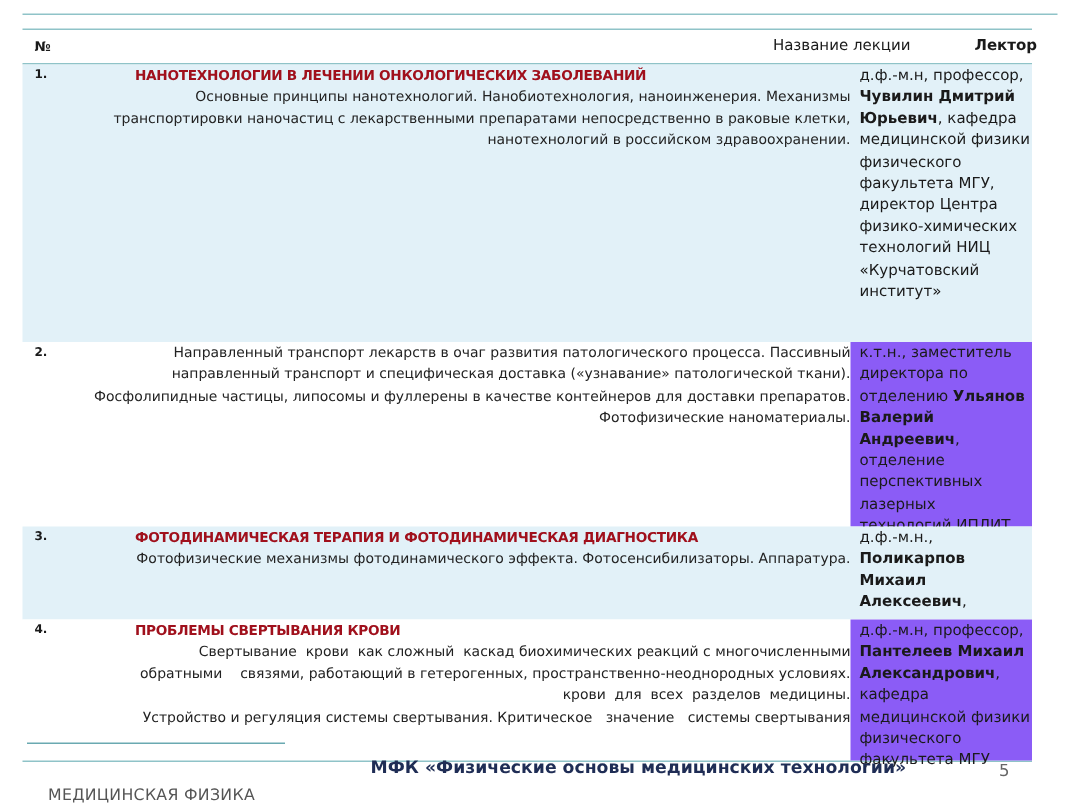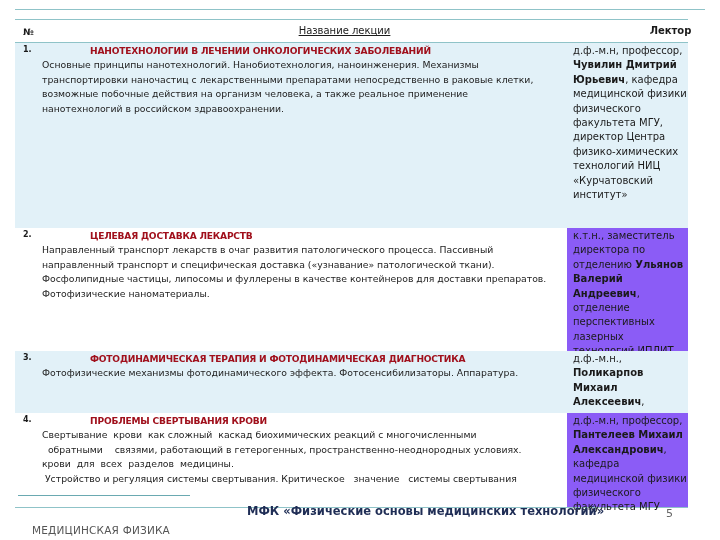--- a/index.html
+++ b/index.html
@@ -5,30 +5,30 @@
     html, body { margin: 0; padding: 0; }
     body {
       width: 720px; height: 540px; background: #ffffff; position: relative; overflow: hidden;
       font-family: "DejaVu Sans", sans-serif; color: #1a1a1a;
     }
     .top-rule { position: absolute; left: 15px; top: 9px; width: 690px; height: 1px; background: #8fc3c8; }
     .table { position: absolute; left: 15px; top: 19px; width: 673px; border-top: 1px solid #8fc3c8; }
     .row { display: flex; position: relative; }
     .hdr { height: 22px; align-items: center; border-bottom: 1px solid #8fc3c8; background: #ffffff; }
     .hdr .num { font-size: 9px; font-weight: bold; }
-    .hdr .lec { font-size: 10px; text-align: center; padding-left: 40px; text-decoration: underline; }
+    .hdr .lec { font-size: 10px; text-align: right; padding-left: 40px; }
     .hdr .who { font-size: 10px; font-weight: bold; text-align: center; }
     .num { width: 27px; flex: none; font-size: 8px; font-weight: bold; padding-left: 8px; box-sizing: border-box; padding-top: 2px; }
     .lec { width: 525px; flex: none; font-size: 9.3px; line-height: 14.4px; padding-top: 1px; }
     .who { width: 121px; flex: none; font-size: 10px; line-height: 14.4px; padding-left: 6px; box-sizing: border-box; padding-top: 1px; }
     .blue { background: #e2f1f8; }
     .white { background: #ffffff; }
     .greycol { background: #8b5cf6; }
     .title { color: #a0101c; font-weight: bold; font-size: 9.1px; letter-spacing: -0.2px; padding-left: 48px; }
-    .body { color: #222; }
+    .body { color: #222; text-align: right; }
     b { font-weight: bold; }
     .r1 { height: 185px; }
     .r2 { height: 123px; }
     .r3 { height: 62px; }
     .r4 { height: 94px; border-bottom: 1px solid #8fc3c8; }
     .footer-rule { position: absolute; left: 18px; top: 495px; width: 172px; height: 1px; background: #6aa9b1; }
     .footer-left { position: absolute; left: 32px; top: 524px; font-size: 10.5px; color: #555; letter-spacing: 0.2px; }
     .footer-mid { position: absolute; left: 247px; top: 504px; font-size: 11.5px; font-weight: bold; color: #1f2d55; }
     .footer-page { position: absolute; left: 666px; top: 507px; font-size: 11px; color: #666; }
   </style>
@@ -43,33 +43,31 @@
     <div class="lec">Название лекции</div>
     <div class="who">Лектор</div>
   </div>
 
   <div class="row blue r1">
     <div class="num">1.</div>
     <div class="lec">
       <div class="title">НАНОТЕХНОЛОГИИ В ЛЕЧЕНИИ ОНКОЛОГИЧЕСКИХ ЗАБОЛЕВАНИЙ</div>
       <div class="body">Основные принципы нанотехнологий. Нанобиотехнология, наноинженерия. Механизмы</div>
       <div class="body">транспортировки наночастиц с лекарственными препаратами непосредственно в раковые клетки,</div>
-      <div class="body">возможные побочные действия на организм человека, а также реальное применение</div>
       <div class="body">нанотехнологий в российском здравоохранении.</div>
     </div>
     <div class="who">
       <span>д.ф.-м.н, профессор,</span>
       <b>Чувилин Дмитрий Юрьевич</b><span>, кафедра медицинской физики физического факультета МГУ, директор Центра физико-химических технологий НИЦ «Курчатовский институт»</span>
     </div>
   </div>
 
   <div class="row white r2">
     <div class="num">2.</div>
     <div class="lec">
-      <div class="title">ЦЕЛЕВАЯ ДОСТАВКА ЛЕКАРСТВ</div>
       <div class="body">Направленный транспорт лекарств в очаг развития патологического процесса. Пассивный</div>
       <div class="body">направленный транспорт и специфическая доставка («узнавание» патологической ткани).</div>
       <div class="body">Фосфолипидные частицы, липосомы и фуллерены в качестве контейнеров для доставки препаратов.</div>
       <div class="body">Фотофизические наноматериалы.</div>
     </div>
     <div class="who greycol">
       <span>к.т.н., заместитель директора по отделению</span>
       <b>Ульянов Валерий Андреевич</b><span>, отделение перспективных лазерных технологий ИПЛИТ РАН</span>
     </div>
   </div>

